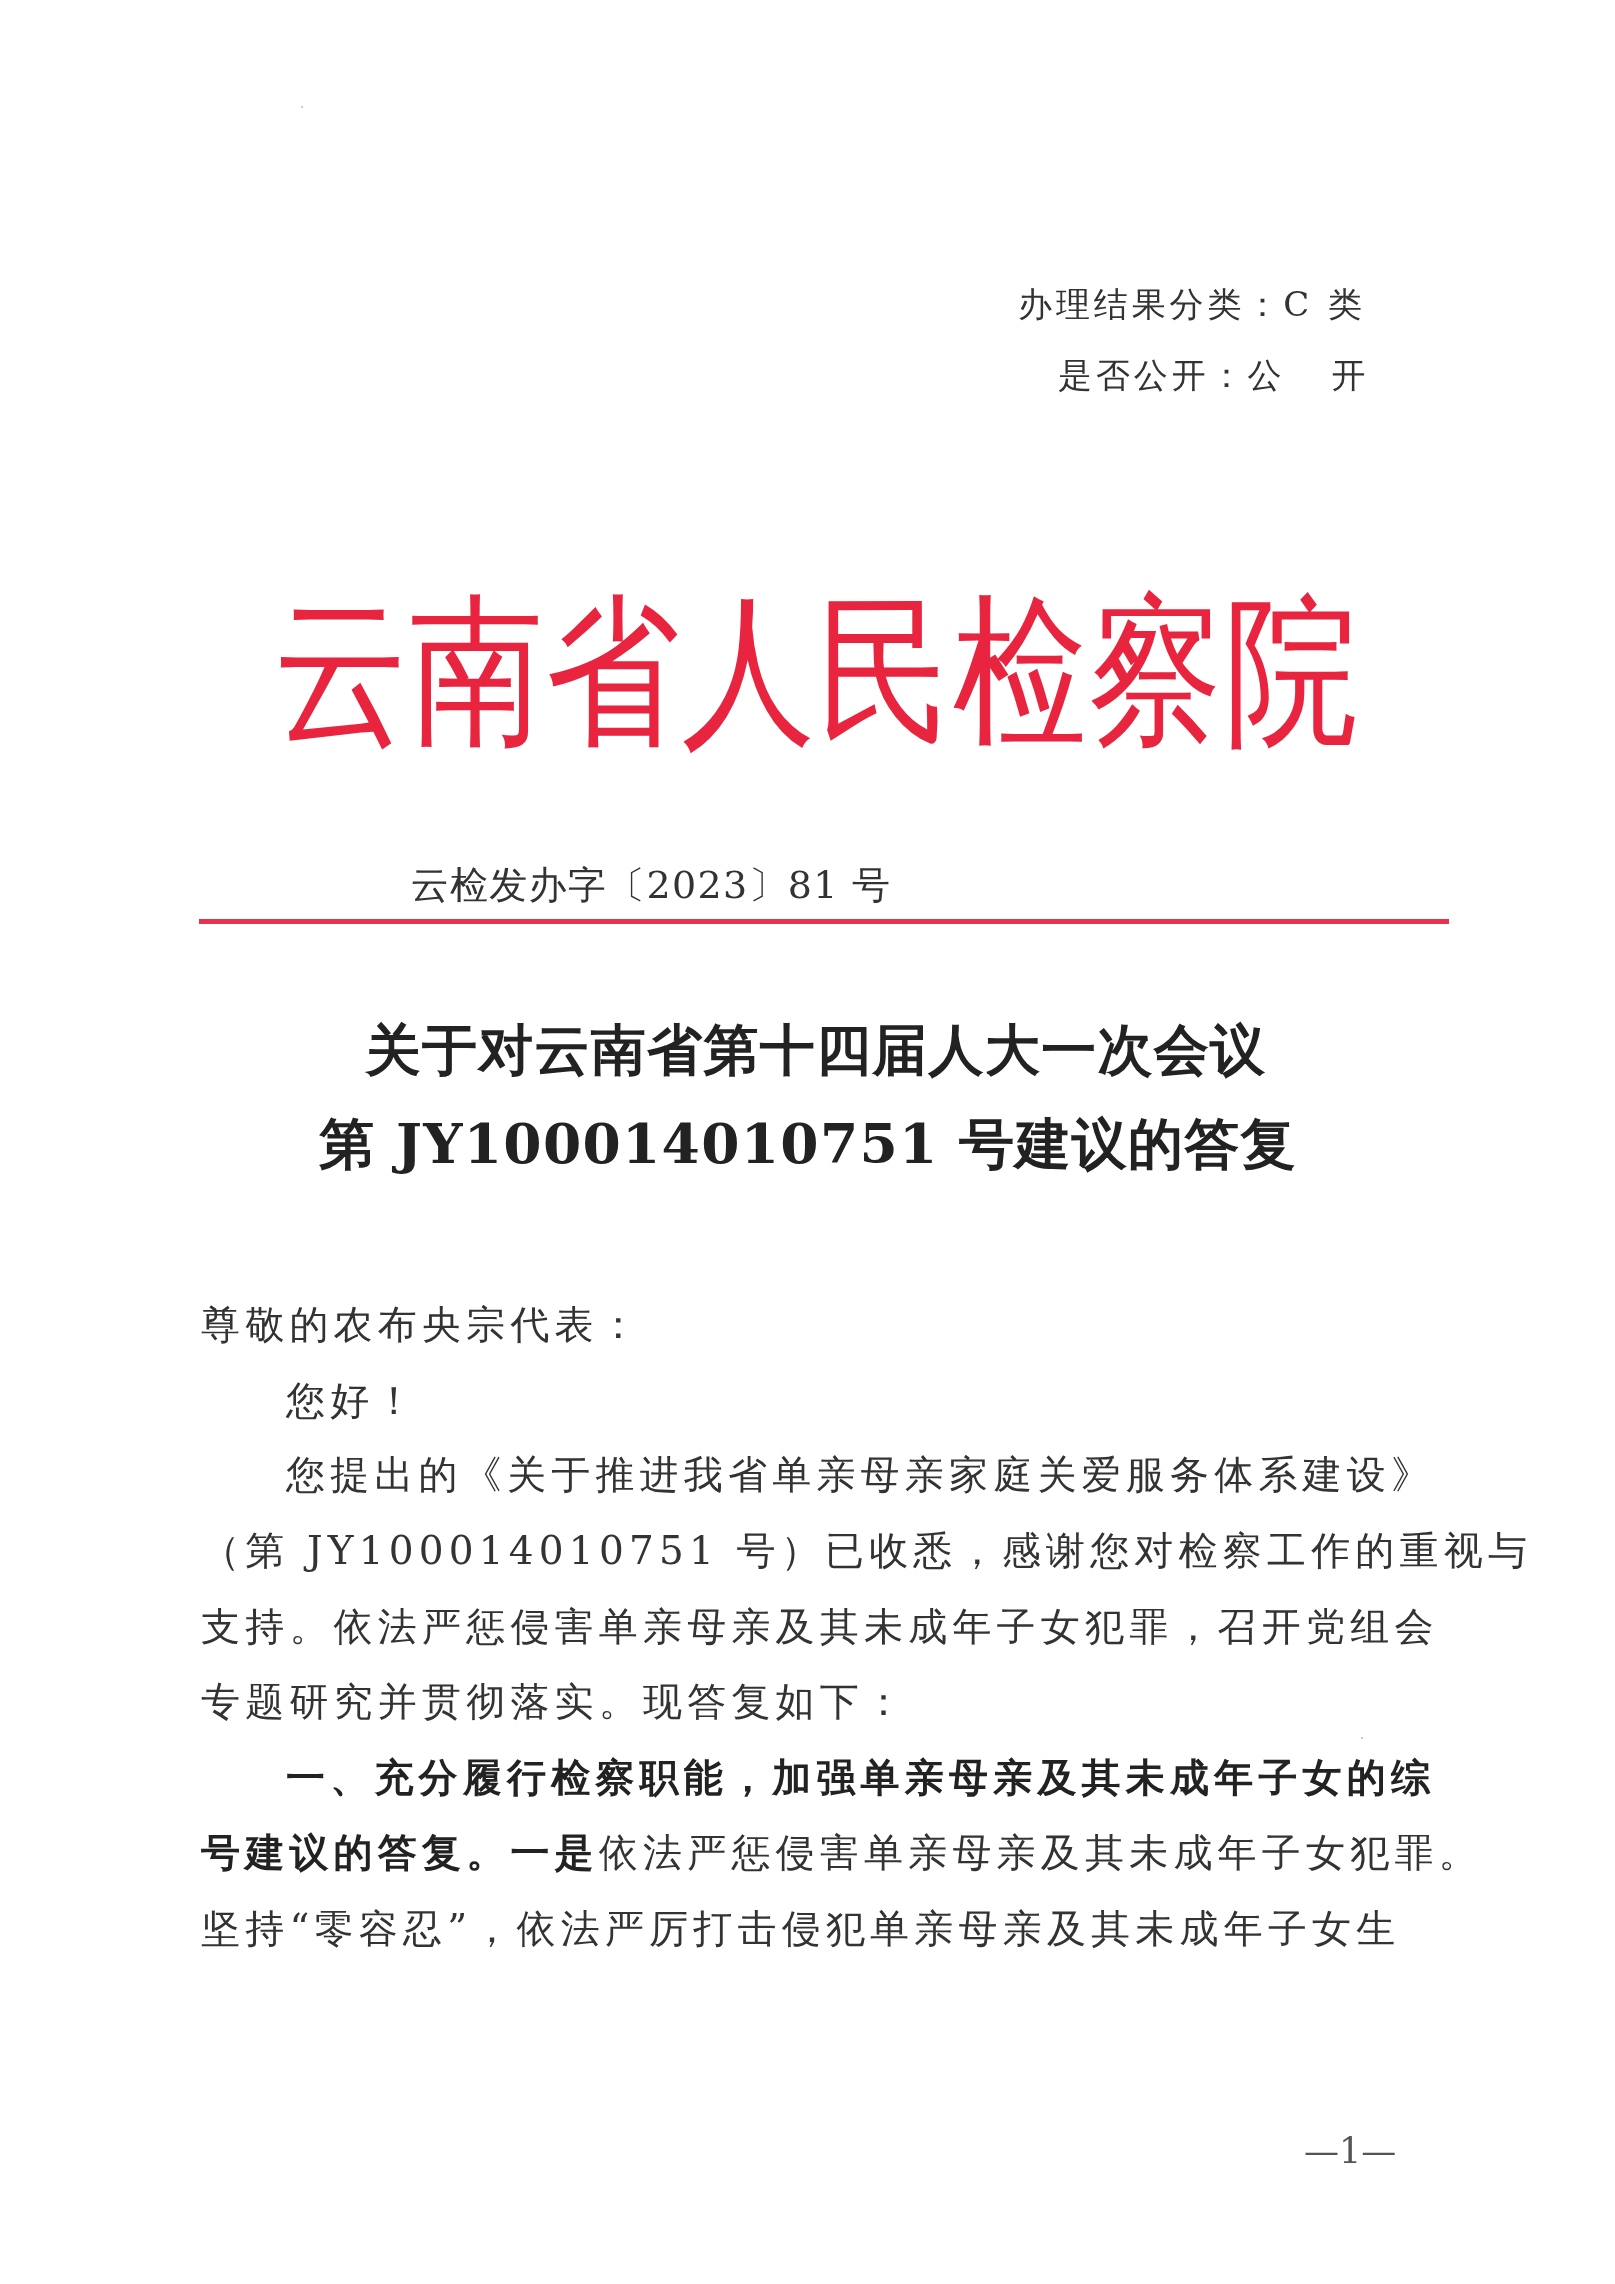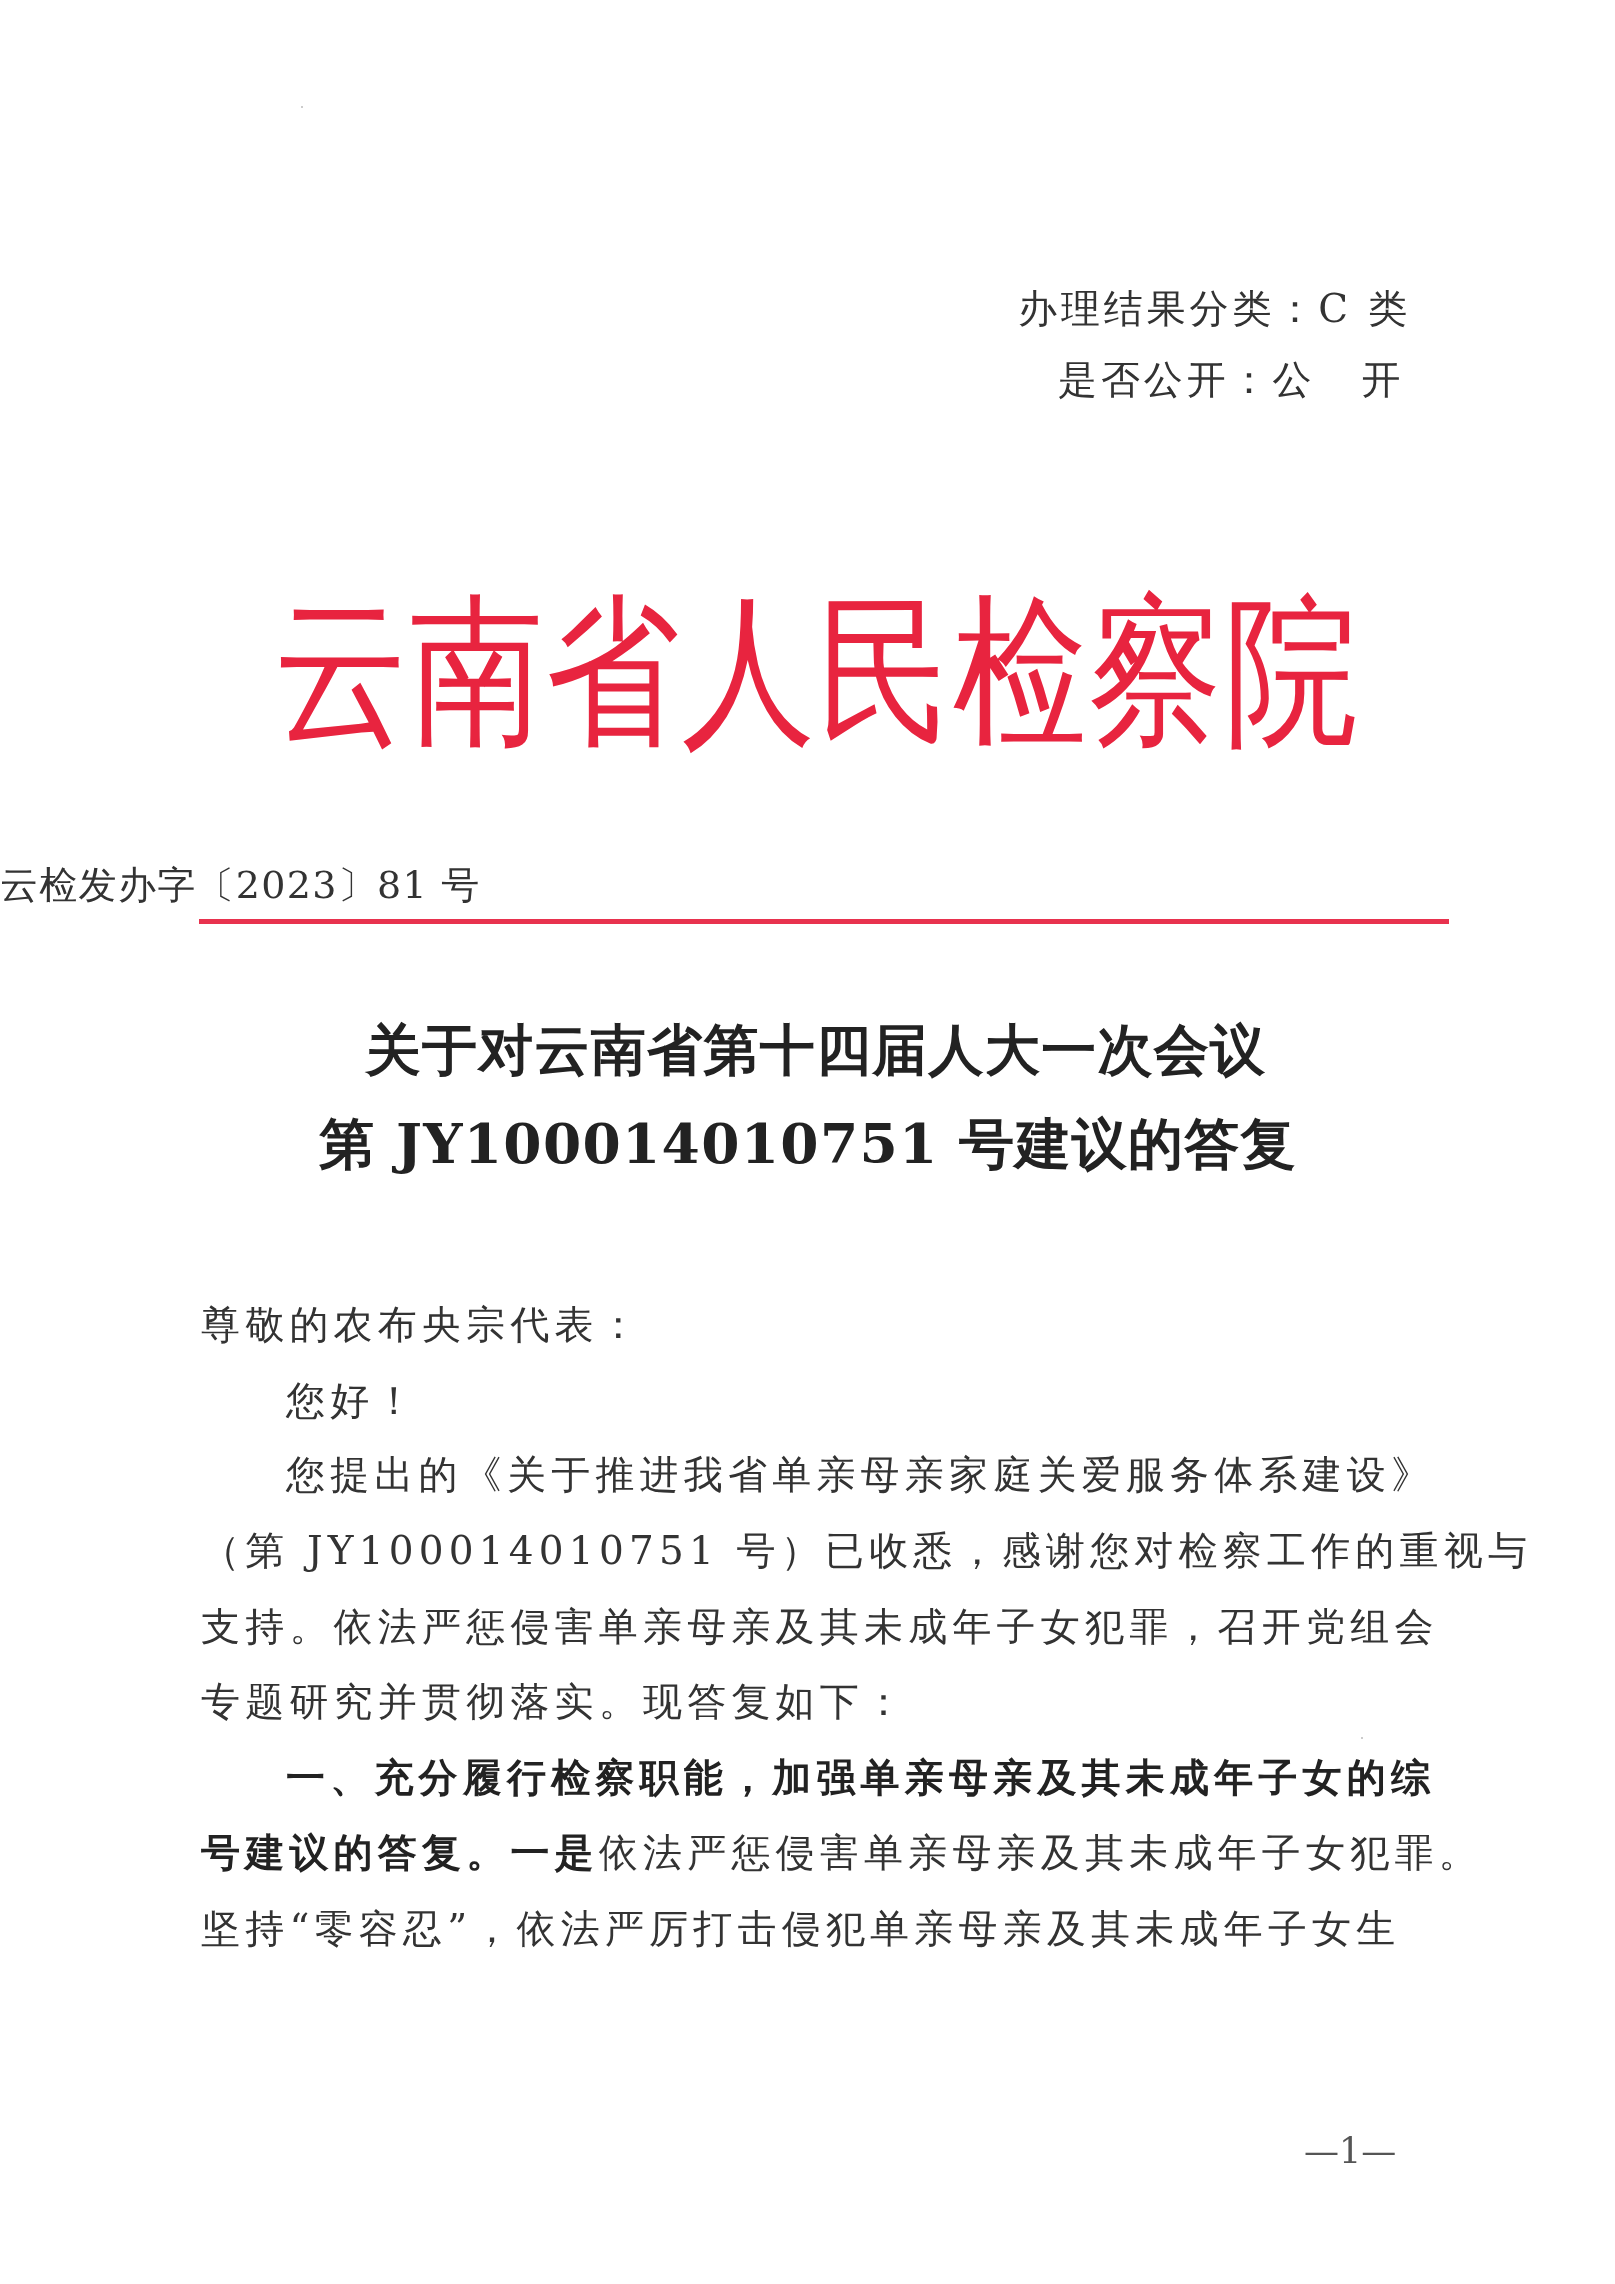--- a/index.html
+++ b/index.html
@@ -11,21 +11,21 @@
     width: 1616px;
     height: 2284px;
     position: relative;
     overflow: hidden;
     color: #2a2a2a;
     font-family: "DejaVu Serif", "Liberation Serif", serif;
   }
   .meta {
     position: absolute;
     left: 1018px;
-    font-size: 39px;
+    font-size: 34px;
     letter-spacing: 3.9px;
     color: #333;
     white-space: nowrap;
   }
   .meta-1 { top: 282px; }
   .meta-2 { top: 353px; margin-left: 40px; }
   .meta .gap { display: inline-block; width: 46px; }
 
   .org-title {
     position: absolute;
@@ -41,21 +41,21 @@
     white-space: nowrap;
     transform: scaleX(0.82);
     transform-origin: left center;
   }
 
   .doc-number {
     position: absolute;
     left: 0;
     width: 1302px;
     top: 860px;
-    text-align: left;
+    text-align: center;
     font-size: 38px;
     color: #333;
     letter-spacing: 1.3px;
   }
   .red-rule {
     position: absolute;
     left: 199px;
     top: 919px;
     width: 1250px;
     height: 5.2px;

